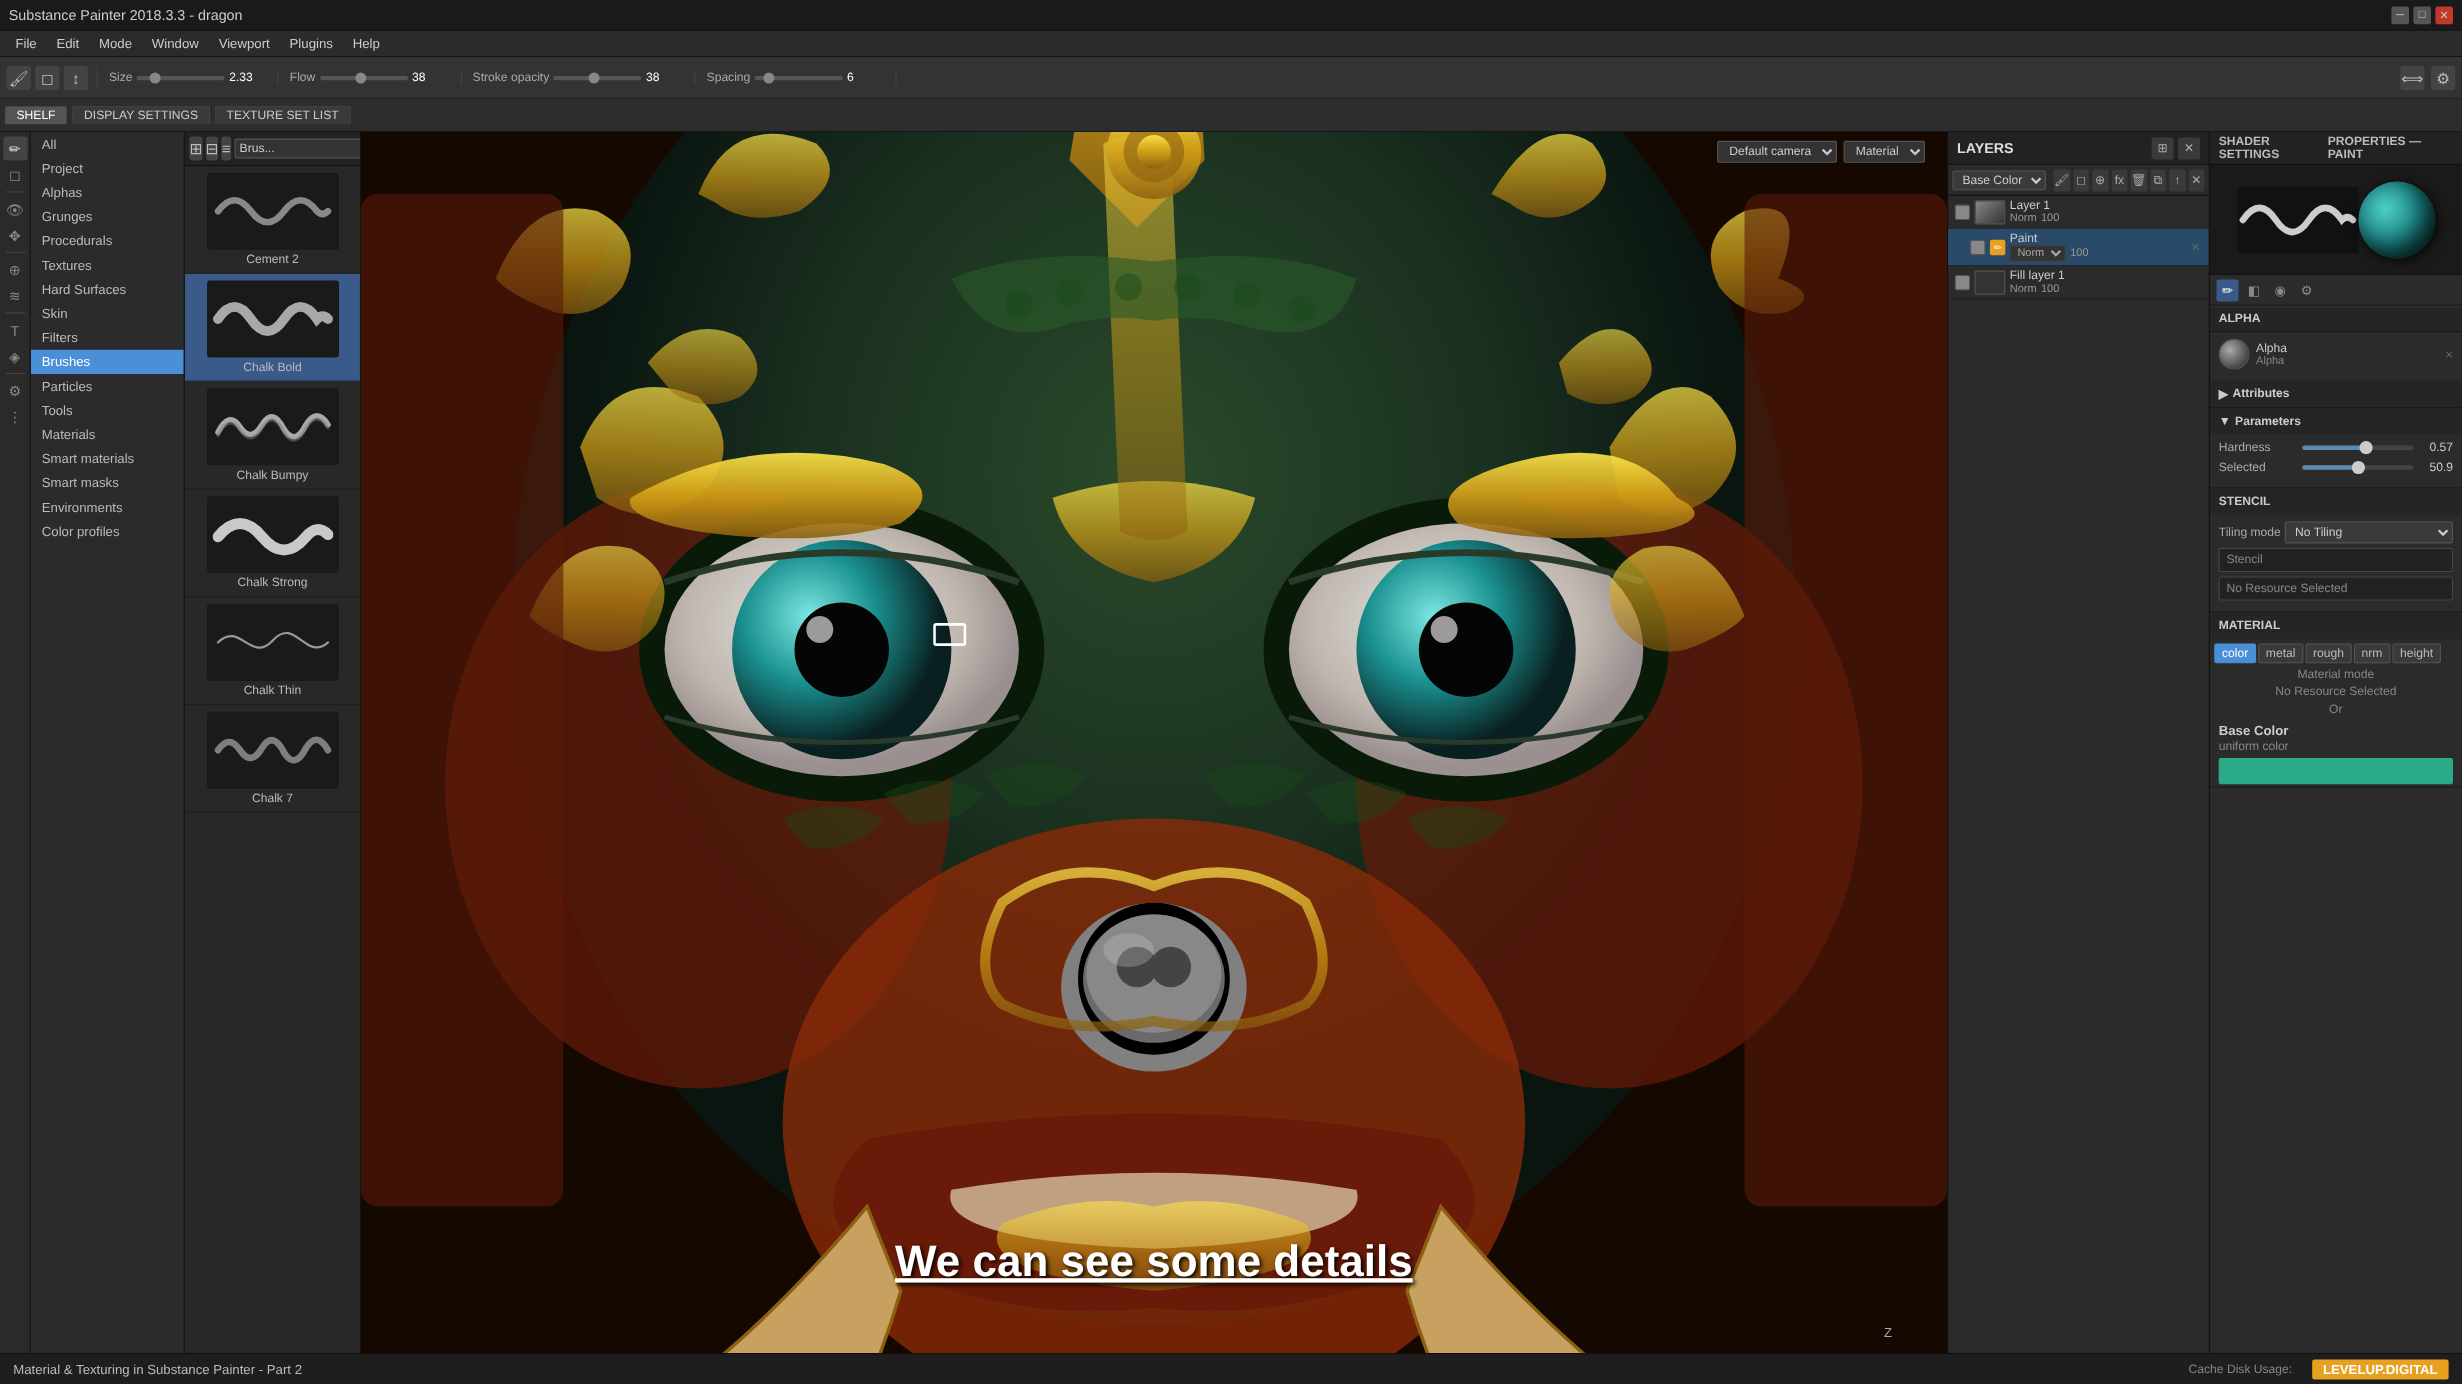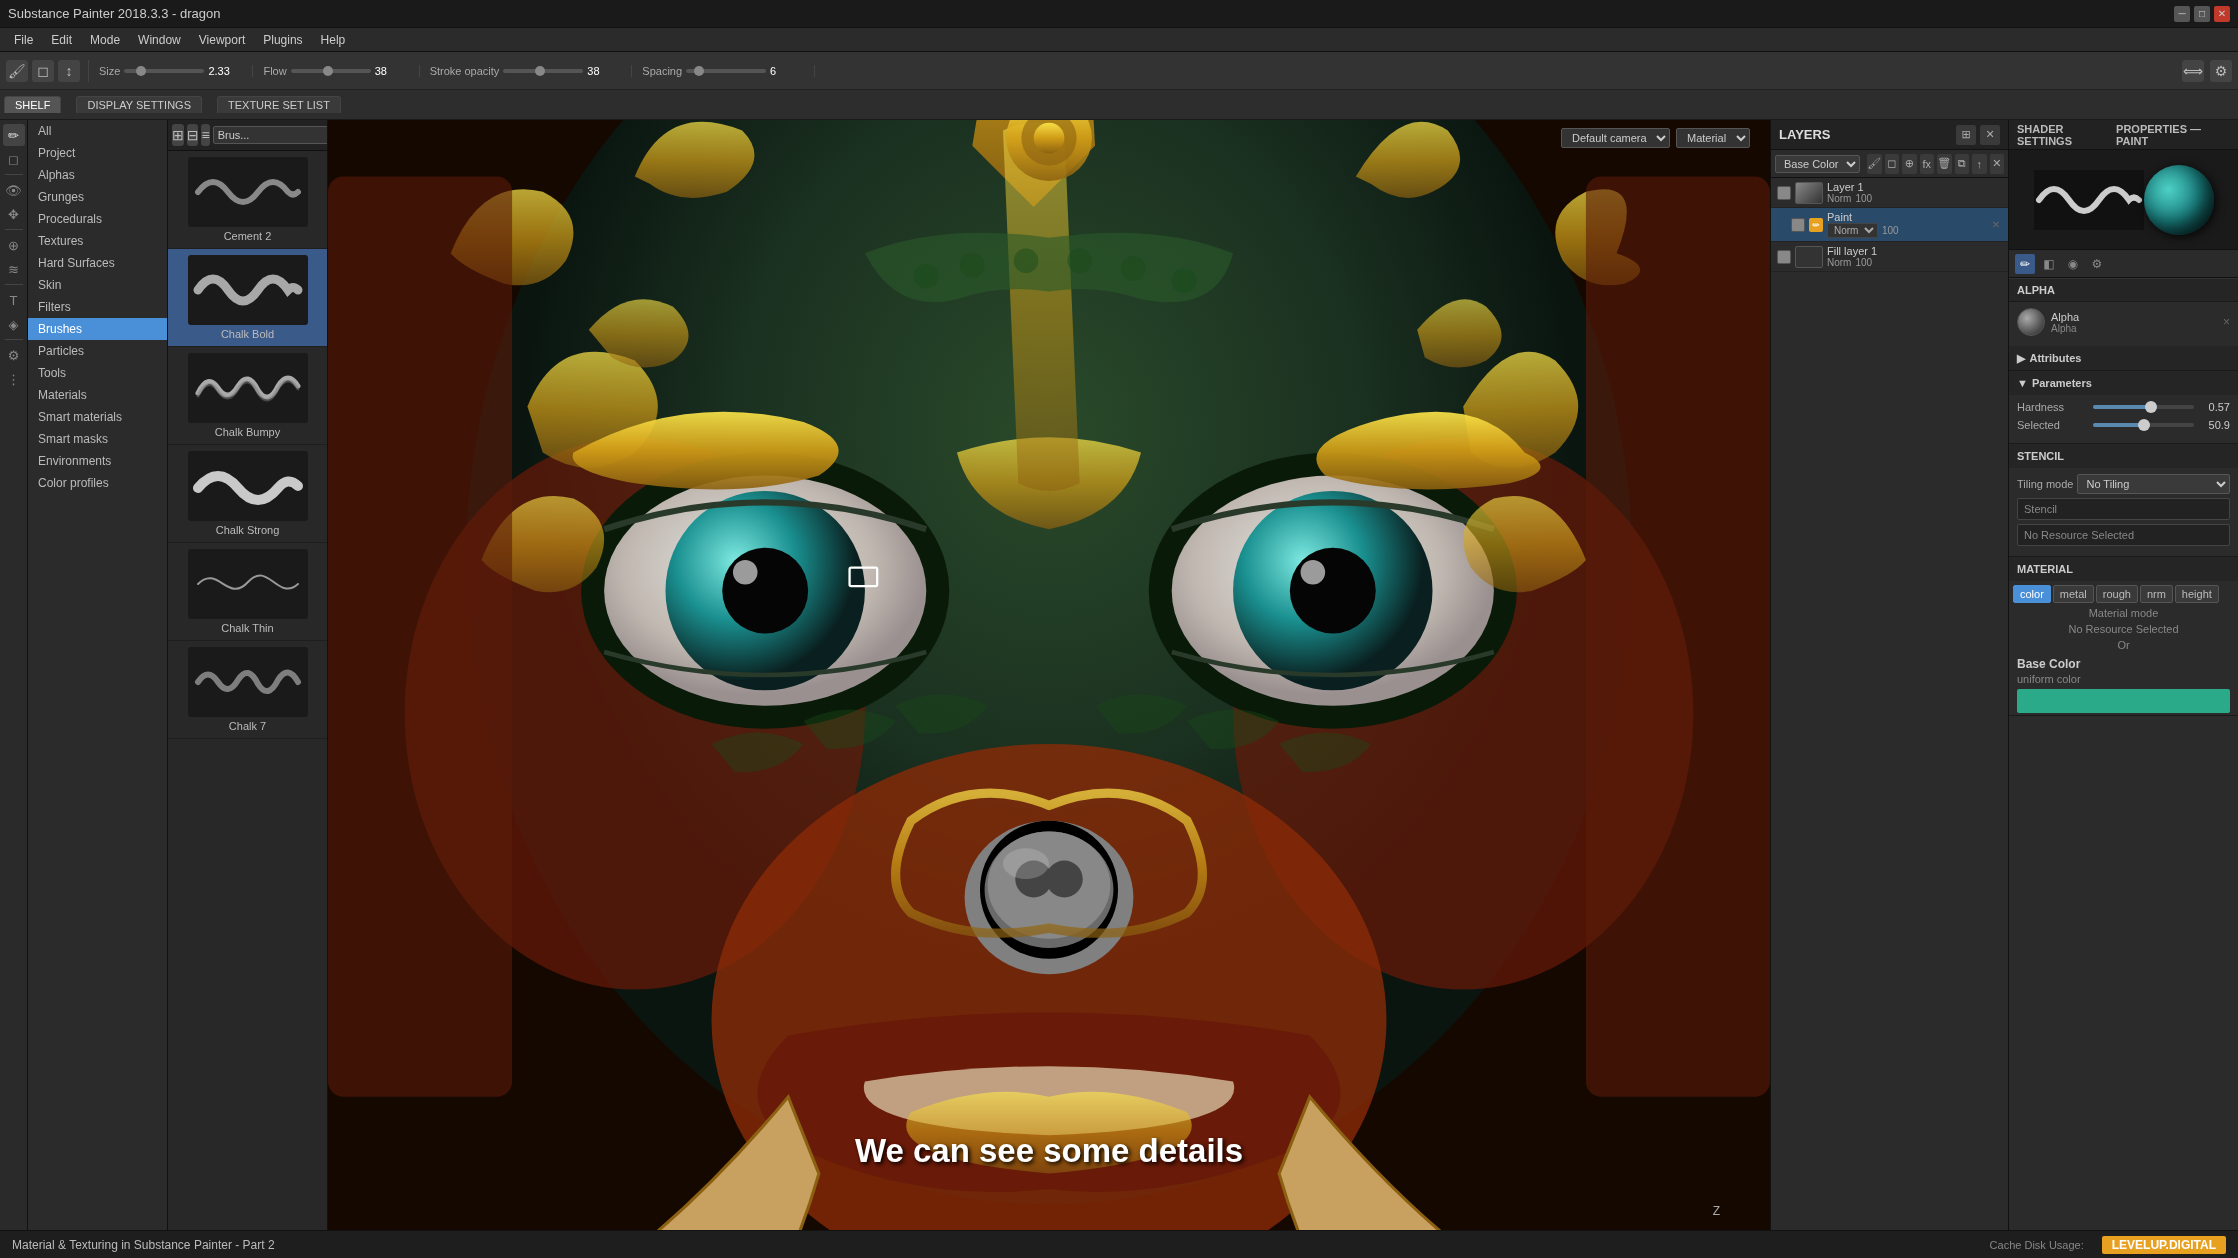--- a/index.html
+++ b/index.html
@@ -96,21 +96,21 @@
       font-size: 14px; color: #bbb;
     }
 
     
     .shelf-bar {
       height: 30px;
       background: #2d2d2d;
       display: flex;
       align-items: center;
       padding: 0 4px;
-      gap: 15px;
+      gap: 4px;
       border-bottom: 1px solid #1a1a1a;
     }
     .shelf-tab {
       padding: 2px 10px;
       background: #3a3a3a;
       border-radius: 3px 3px 0 0;
       cursor: pointer;
       font-size: 11px;
       color: #ccc;
       border: 1px solid #444;
@@ -219,24 +219,25 @@
       position: relative;
       overflow: hidden;
       background: #1a1a1a;
     }
     .canvas-subtitle {
       position: absolute;
       bottom: 60px;
       left: 50%;
       transform: translateX(-50%);
       color: #fff;
-      font-size: 33px;
+      font-size: 40px;
       font-weight: bold;
       text-shadow: 2px 2px 4px #000;
       white-space: nowrap;
+      text-decoration: underline;
     }
     .canvas-camera-bar {
       position: absolute;
       top: 8px;
       right: 20px;
       display: flex;
       gap: 6px;
       align-items: center;
     }
     .camera-dropdown {

